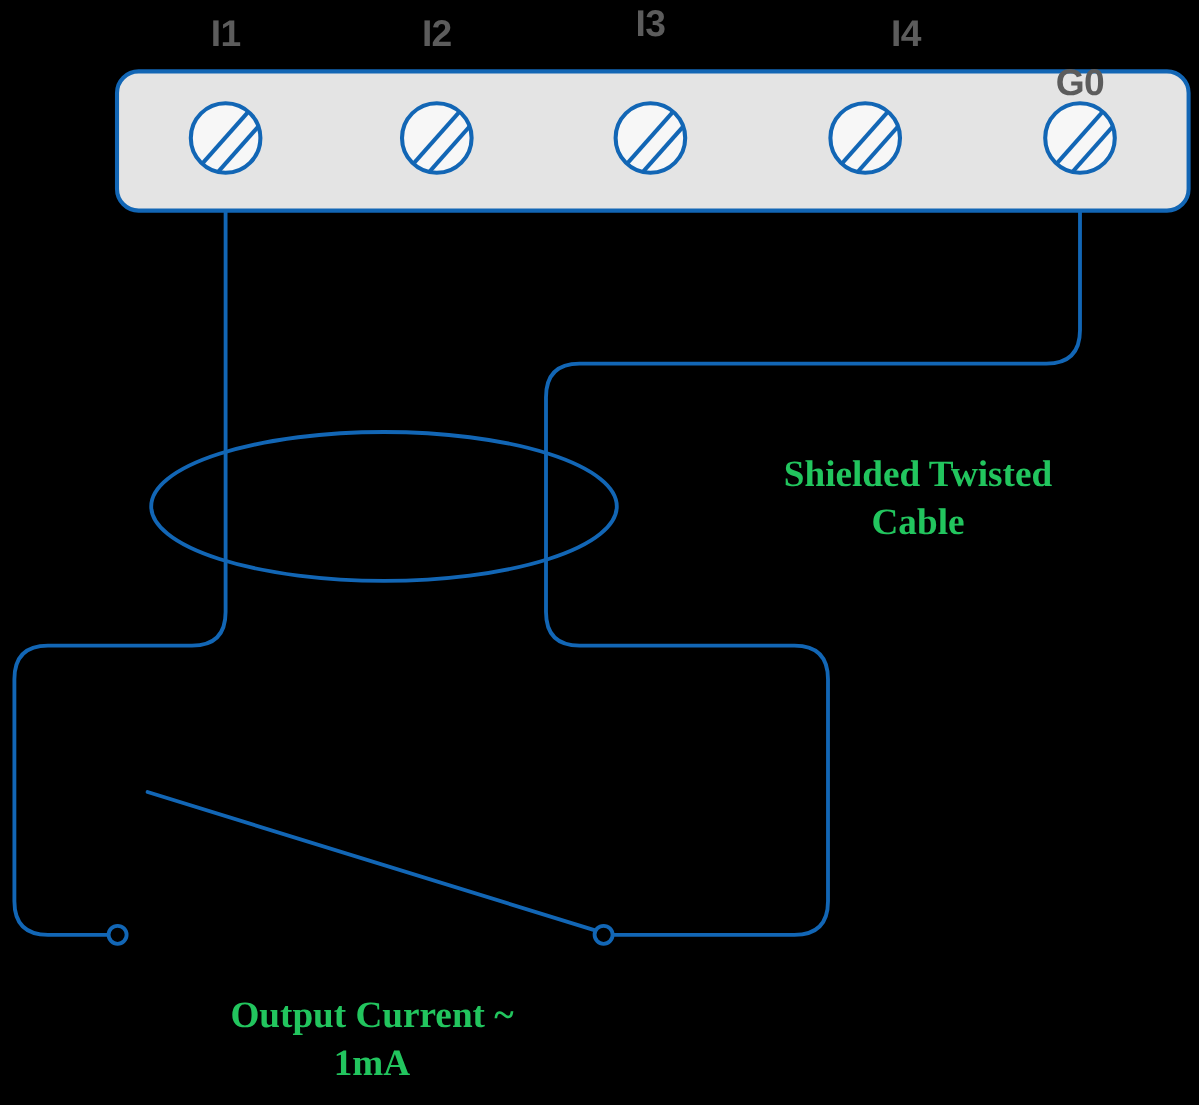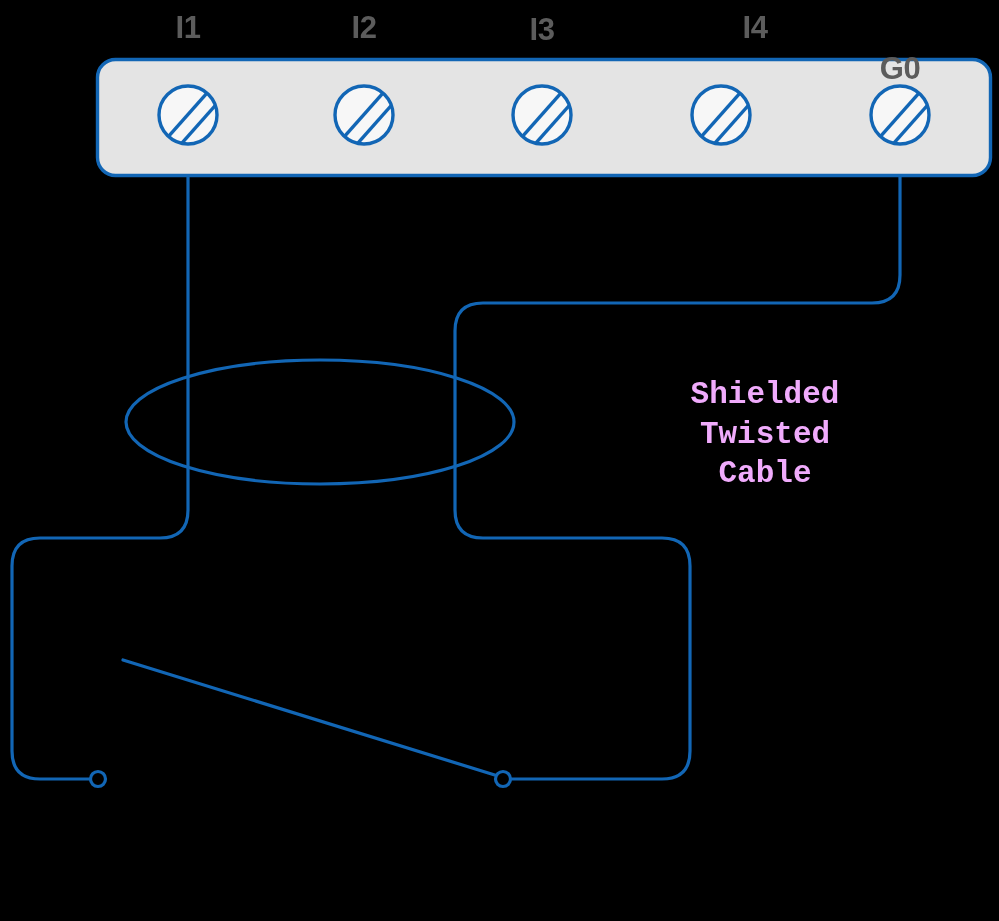--- a/index.html
+++ b/index.html
@@ -27,24 +27,24 @@
     color: #5c5c5c;
     font-size: 31px;
     font-weight: bold;
     font-family: "Liberation Sans", sans-serif;
     transform: translateX(-50%);
     white-space: nowrap;
     letter-spacing: -0.5px;
   }
   .annotation {
     position: absolute;
-    color: #f0abfc;
+    color: #22c55e;
     font-size: 31px;
     font-weight: bold;
-    font-family: Liberation Mono, monospace;
+    font-family: Liberation Serif, serif;
     text-align: center;
     line-height: 1.28;
     white-space: pre-line;
     transform: translateX(-50%);
   }
 </style>
 </head>
 <body>
 
 <div id="diagram-root">
@@ -138,21 +138,23 @@
         <g clip-path="url(#screwClip5)" stroke="#1266b5" stroke-width="3.4" fill="none">
           <line x1="872" y1="146" x2="927" y2="84"></line>
           <line x1="886" y1="152" x2="941" y2="90"></line>
         </g>
       </g>
     </g>
   </svg>
 
   <div class="terminal-label" style="left:188px; top:10px;">I1</div>
   <div class="terminal-label" style="left:364px; top:10px;text-align:right;">I2</div>
-  <div class="terminal-label" style="left:542px; top:12px;">I3</div>
+  <div class="terminal-label" style="left:542px; top:2px;">I3</div>
   <div class="terminal-label" style="left:755px; top:10px;">I4</div>
   <div class="terminal-label" style="left:900px; top:10px;margin-top:41px;">G0</div>
 
   <div class="annotation" style="left:765px; top:375px;">Shielded Twisted
 Cable</div>
 
+  <div class="annotation" style="left:310px; top:826px;">Output Current ~
+1mA</div>
 
 </div>
 
 </body></html>

